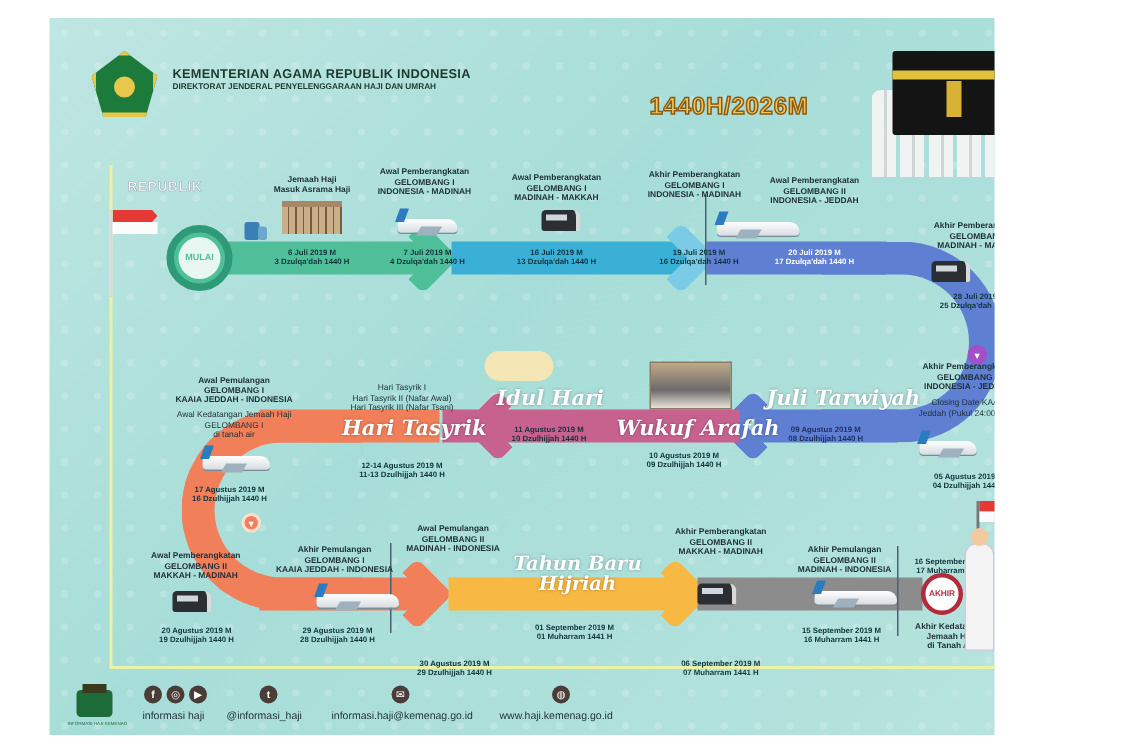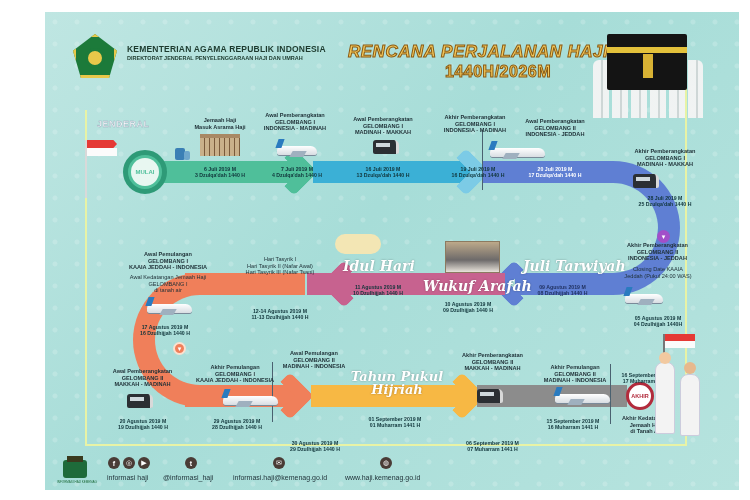--- a/index.html
+++ b/index.html
@@ -1,22 +1,21 @@
 <!DOCTYPE html>
 <html><head>
 <meta charset="utf-8">
 <style>
   * { box-sizing: border-box; margin: 0; padding: 0; }
   html, body { width: 750px; height: 500px; background: #ffffff; overflow: hidden; }
   body { font-family: "Liberation Sans", "DejaVu Sans", sans-serif; position: relative; }
   .poster {
-    position: absolute; left: 33px; top: 12px; width: 694px; height: 478px;
+    position: absolute; left: 33px; top: 12px; width: 630px; height: 478px;
     background: linear-gradient(135deg, #bfe6e2 0%, #a7ddd8 45%, #b6e3de 100%);
     overflow: hidden;
-    margin-left: 12px;
   }
   .poster::before {
     content: ""; position: absolute; inset: 0;
     background-image:
       radial-gradient(circle at 10px 10px, rgba(255,255,255,0.18) 2px, transparent 3px);
     background-size: 22px 22px;
   }
   .frame-right {
     position: absolute; left: 640px; top: 40px; width: 2px; height: 393px;
     background: #e8f3a6;
@@ -153,29 +152,28 @@
 
 <div class="poster">
   <div class="frame-right"></div>
   <div class="frame-bottom"></div>
   <div class="abs" style="left:40px;top:98px;width:2px;height:335px;background:#e8f3a6;"></div>
 
   <div class="abs logo"></div>
   <div class="abs logo-inner"></div>
   <div class="abs ministry">KEMENTERIAN AGAMA REPUBLIK INDONESIA</div>
   <div class="abs directorate">DIREKTORAT JENDERAL PENYELENGGARAAN HAJI DAN UMRAH</div>
-  <div class="abs title">RENCANA PERJALANAN HAJI</div>
   <div class="abs subtitle">1440H/2026M</div>
 
   <div class="abs pilgrims"></div>
   <div class="abs kaaba"></div>
   <div class="abs kaaba-band"></div>
   <div class="abs kaaba-door"></div>
 
-  <div class="abs country-label">JENDERAL</div>
+  <div class="abs country-label">REPUBLIK</div>
   <div class="abs flag-pole"></div>
   <div class="abs flag-red"></div>
   <div class="abs flag-white"></div>
 
   <div class="seg seg-green"></div>
   <div class="chev chev-r" style="left:232px;top:143px;border-color:#4fbf9a;"></div>
   <div class="seg seg-blue1"></div>
   <div class="chev chev-r" style="left:404px;top:143px;border-color:#7ccbe6;"></div>
   <div class="seg seg-blue2"></div>
   <div class="curve-right"></div>
@@ -255,20 +253,21 @@
   <div class="dt" style="left:378px;top:295px;width:90px;">09 Dzulhijjah 1440 H</div>
 
   <div class="icon-sheep"></div>
   <div class="script" style="left:298px;top:246px;">Idul Hari</div>
   <div class="dt" style="left:293px;top:272px;width:80px;">11 Agustus 2019 M</div>
   <div class="dt" style="left:293px;top:278px;width:80px;">10 Dzulhijjah 1440 H</div>
 
   <div class="lbl" style="left:190px;top:244px;width:90px;white-space:pre-line;font-weight:normal;">Hari Tasyrik I
 Hari Tasyrik II (Nafar Awal)
 Hari Tasyrik III (Nafar Tsani)</div>
+  <div class="script" style="left:195px;top:266px;">Hari Tasyrik</div>
   <div class="dt" style="left:190px;top:296px;width:90px;">12-14 Agustus 2019 M</div>
   <div class="dt" style="left:190px;top:302px;width:90px;">11-13 Dzulhijjah 1440 H</div>
 
   <div class="lbl" style="left:78px;top:239px;width:90px;white-space:pre-line;">Awal Pemulangan
 GELOMBANG I
 KAAIA JEDDAH - INDONESIA</div>
   <div class="lbl" style="left:78px;top:262px;width:90px;white-space:pre-line;font-weight:normal;">Awal Kedatangan Jemaah Haji
 GELOMBANG I
 di tanah air</div>
   <div class="icon-plane" style="left:102px;top:292px;width:45px;"></div>
@@ -299,21 +298,21 @@
   <div class="icon-plane" style="left:178px;top:384px;width:55px;"></div>
   <div class="dt" style="left:152px;top:406px;width:80px;">29 Agustus 2019 M</div>
   <div class="dt" style="left:152px;top:412px;width:80px;">28 Dzulhijjah 1440 H</div>
 
   <div class="lbl" style="left:228px;top:338px;width:82px;white-space:pre-line;">Awal Pemulangan
 GELOMBANG II
 MADINAH - INDONESIA</div>
   <div class="dt" style="left:230px;top:428px;width:80px;">30 Agustus 2019 M</div>
   <div class="dt" style="left:230px;top:434px;width:80px;">29 Dzulhijjah 1440 H</div>
 
-  <div class="script" style="left:302px;top:358px;width:100px;text-align:center;line-height:13px;font-size:13px;">Tahun Pukul Hijriah</div>
+  <div class="script" style="left:302px;top:358px;width:100px;text-align:center;line-height:13px;font-size:13px;">Tahun Baru Hijriah</div>
   <div class="dt" style="left:305px;top:404px;width:90px;">01 September 2019 M</div>
   <div class="dt" style="left:305px;top:410px;width:90px;">01 Muharram 1441 H</div>
 
   <div class="lbl" style="left:405px;top:340px;width:85px;white-space:pre-line;">Akhir Pemberangkatan
 GELOMBANG II
 MAKKAH - MADINAH</div>
   <div class="icon-bus" style="left:432px;top:377px;"></div>
   <div class="dt" style="left:405px;top:428px;width:85px;">06 September 2019 M</div>
   <div class="dt" style="left:405px;top:434px;width:85px;">07 Muharram 1441 H</div>
 

